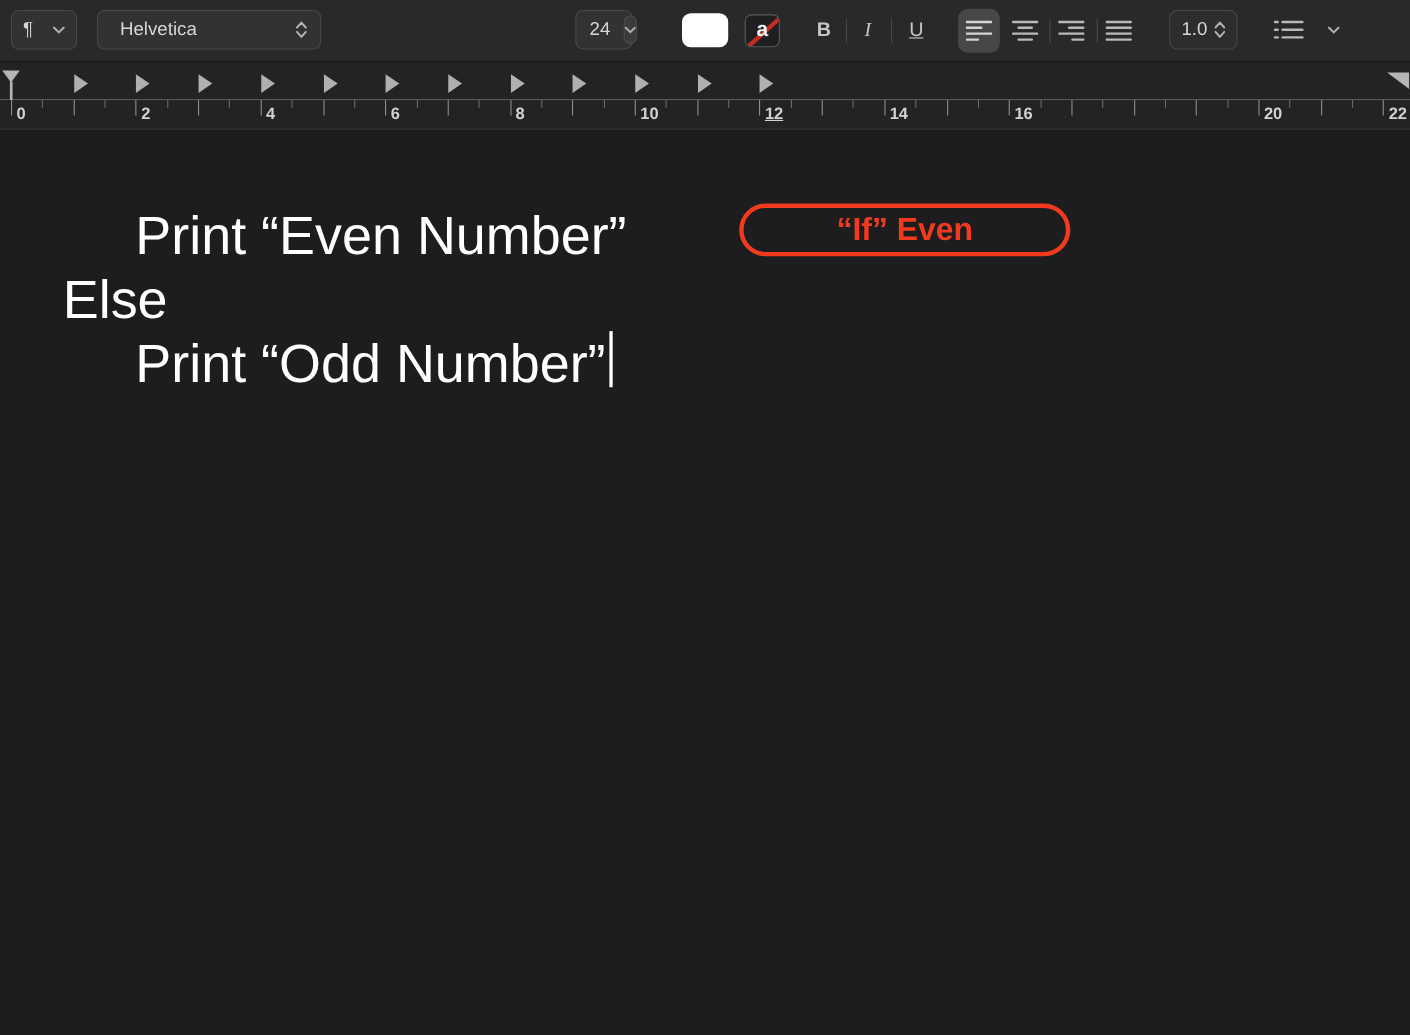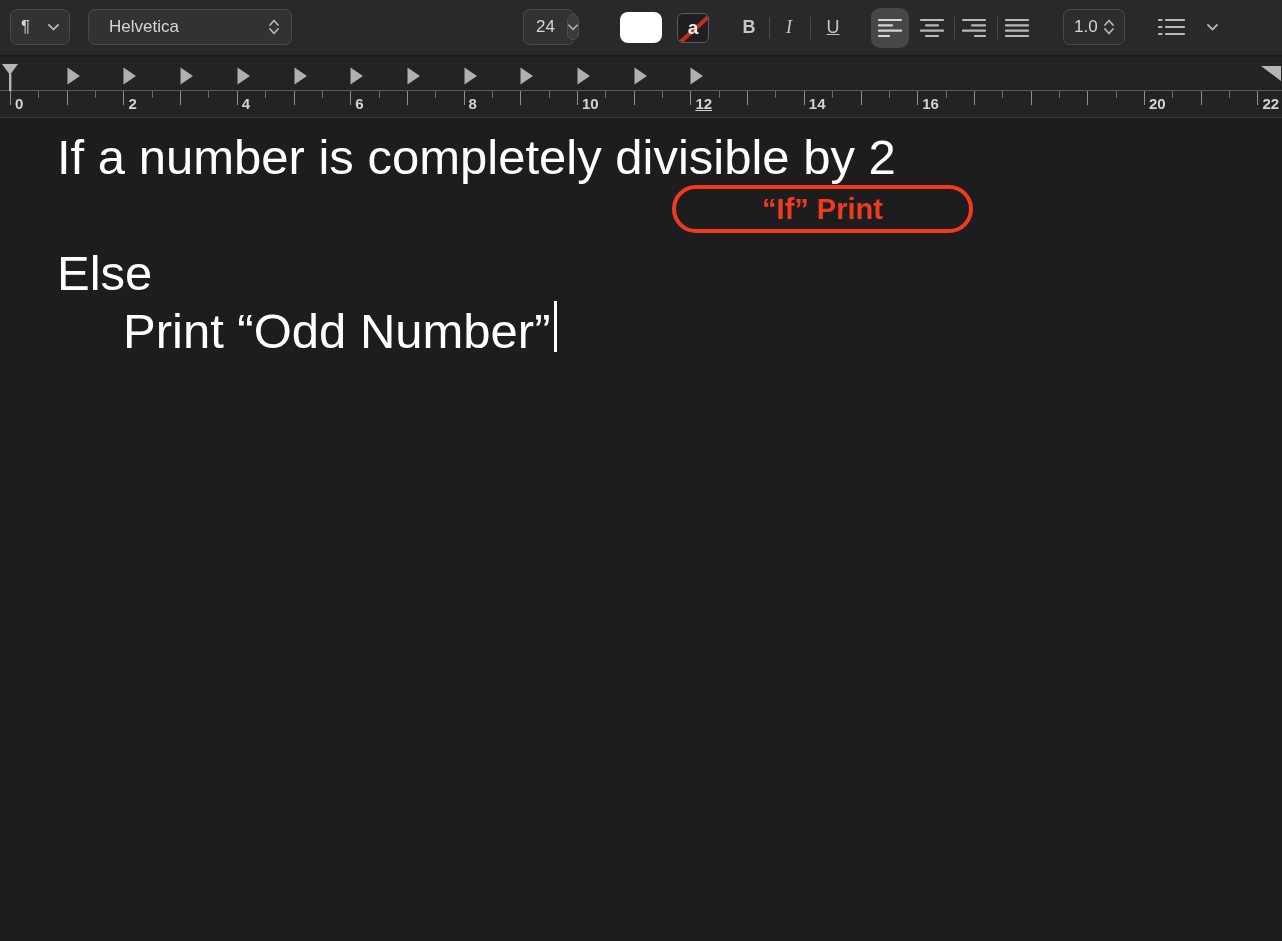--- a/index.html
+++ b/index.html
@@ -272,25 +272,25 @@
     <polygon points="1,1 17,1 9,12" fill="#b6b6b8"></polygon>
     <rect x="8" y="11" width="2.4" height="17" fill="#b6b6b8"></rect>
   </svg>
   <svg class="rmarker" width="22" height="18" viewBox="0 0 22 18">
     <polygon points="1,1 21,1 21,16" fill="#b6b6b8"></polygon>
   </svg>
 </div>
 
 <div class="doc">
 
-  <div class="docline" style="left:57px;  top:10px;">If a number is completely divisible by 2</div>
-
+
+  <div class="docline" style="left:123px; top:68px;">Print “Even Number”</div>
 
   <div class="block" style="left:672px; top:67px; width:301px; height:48px;">
-    <span>“If” Print</span>
+    <span>“If” Even</span>
   </div>
 
   <div class="docline" style="left:57px;  top:126px;">Else</div>
 
   <div class="docline" style="left:123px; top:184px;">Print “Odd Number”</div>
 
 
   <div class="caret" style="left:554px; top:183px;"></div>
 </div>
 

